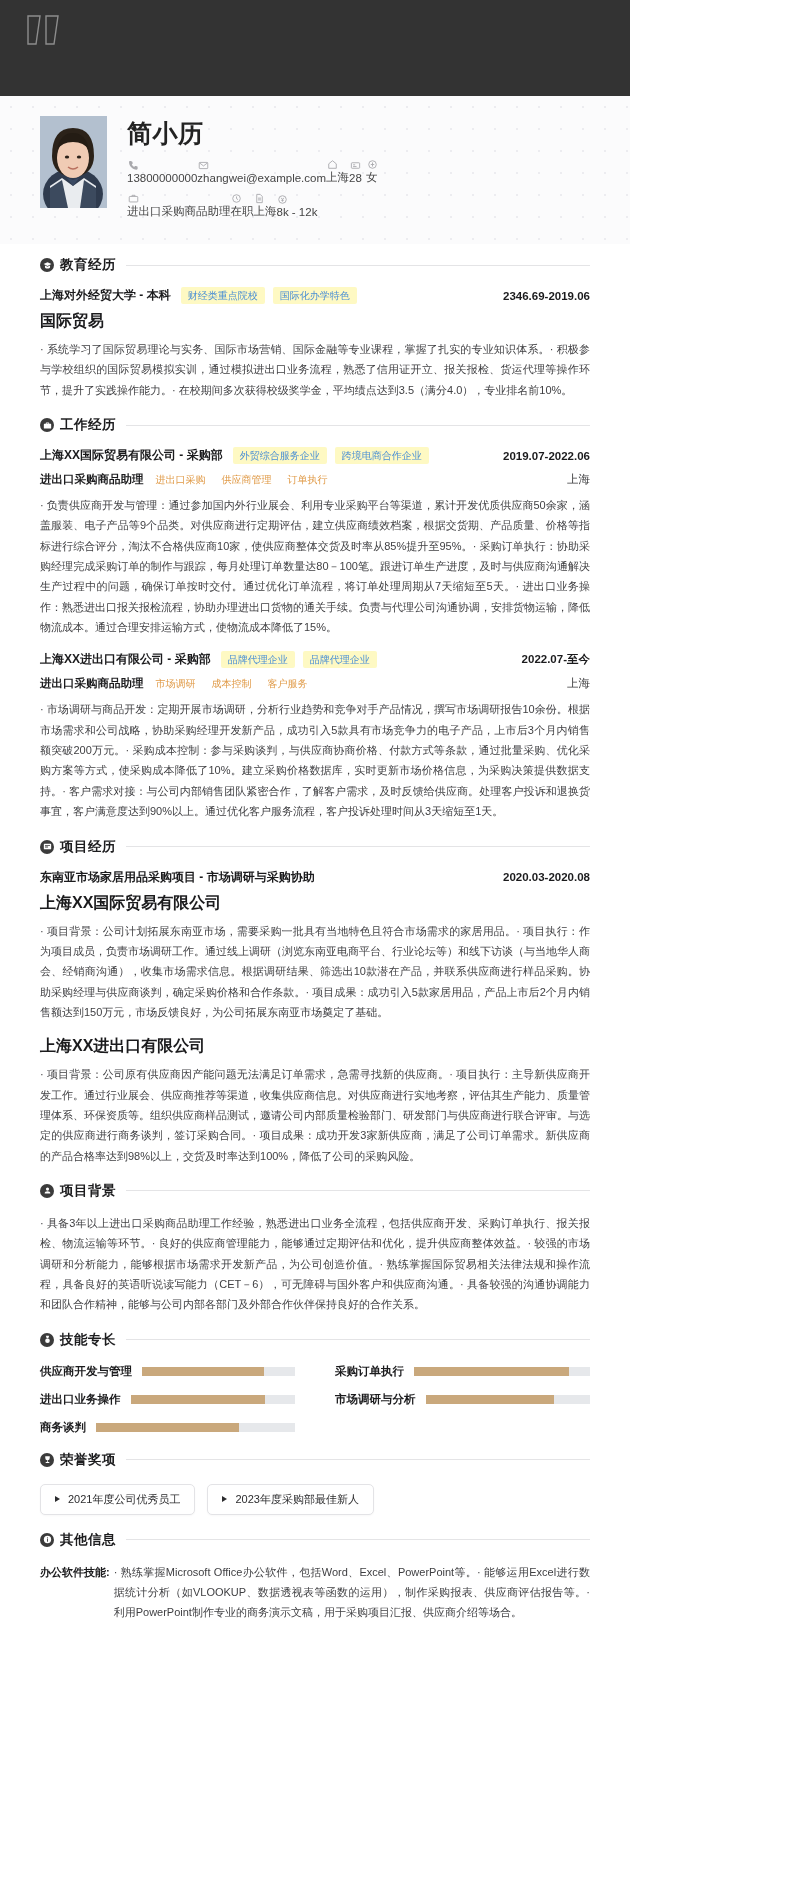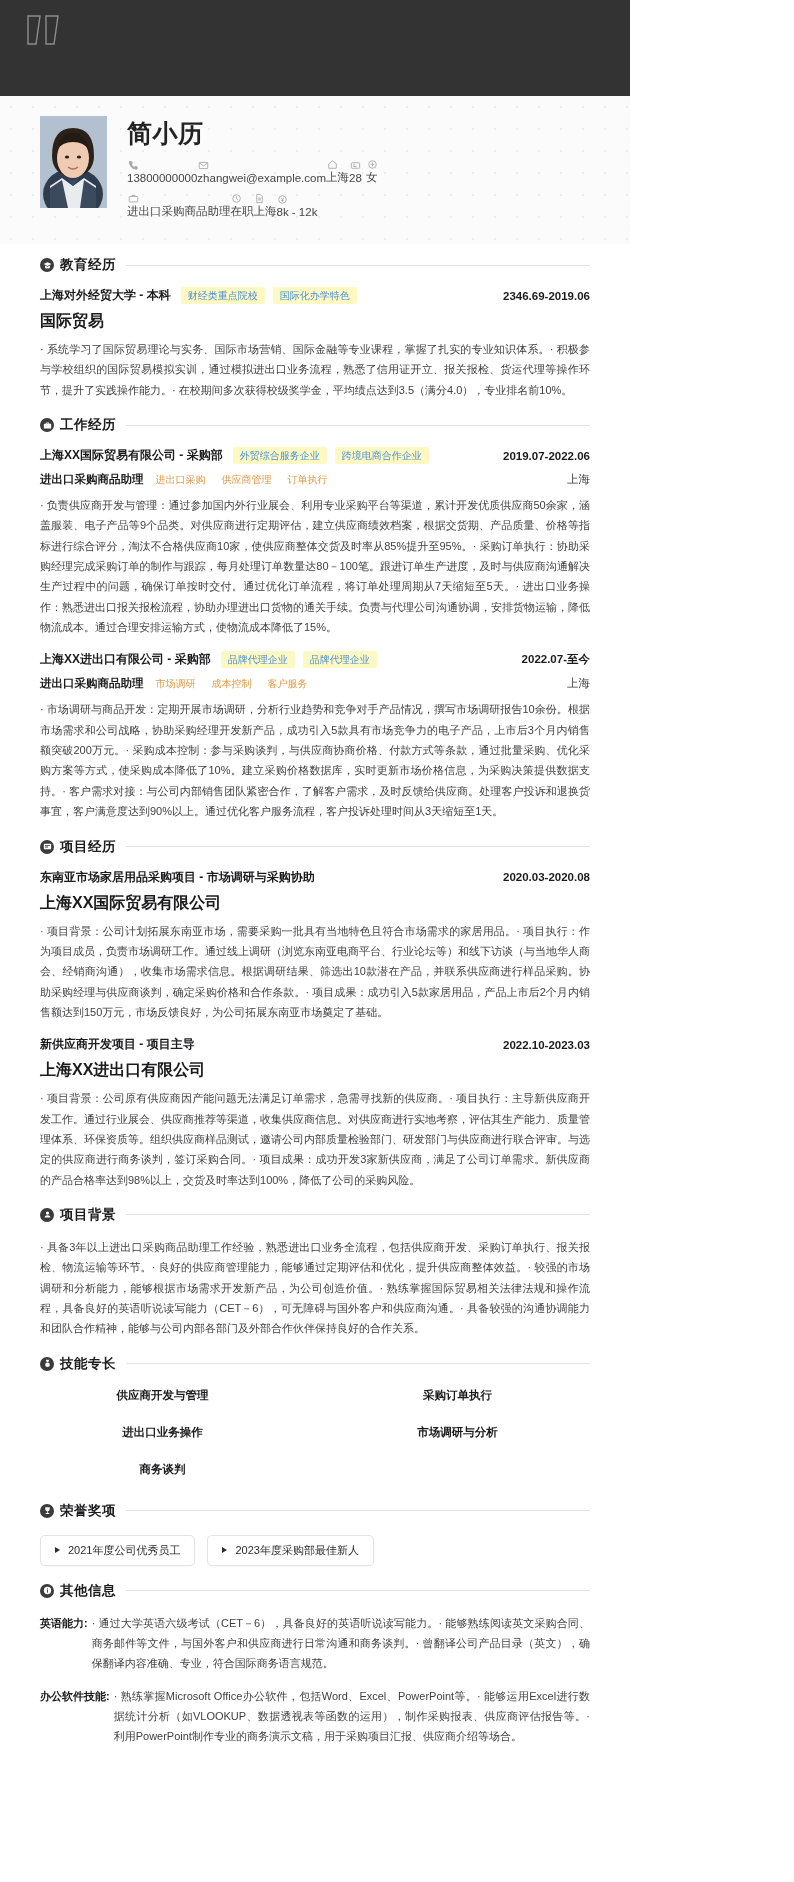--- a/index.html
+++ b/index.html
@@ -188,21 +188,20 @@
   .skills-grid {
     display: grid;
     grid-template-columns: 1fr 1fr;
     column-gap: 40px;
     row-gap: 13px;
     padding-top: 2px;
   }
   .skill {
     display: flex;
     align-items: center;
-    flex-direction: column;
   }
   .skill-label {
     font-size: 11.5px;
     font-weight: 700;
     color: #1b1b1d;
     white-space: nowrap;
     margin-right: 10px;
   }
   .skill-track {
     flex: 1 1 auto;
@@ -479,26 +478,20 @@
           <div class="entry-left">
             <span class="org">东南亚市场家居用品采购项目 - 市场调研与采购协助</span>
           </div>
           <span class="date">2020.03-2020.08</span>
         </div>
         <div class="subline">上海XX国际贸易有限公司</div>
         <div class="desc">· 项目背景：公司计划拓展东南亚市场，需要采购一批具有当地特色且符合市场需求的家居用品。· 项目执行：作为项目成员，负责市场调研工作。通过线上调研（浏览东南亚电商平台、行业论坛等）和线下访谈（与当地华人商会、经销商沟通），收集市场需求信息。根据调研结果、筛选出10款潜在产品，并联系供应商进行样品采购。协助采购经理与供应商谈判，确定采购价格和合作条款。· 项目成果：成功引入5款家居用品，产品上市后2个月内销售额达到150万元，市场反馈良好，为公司拓展东南亚市场奠定了基础。</div>
       </div>
 
       <div class="entry">
-        <div class="entry-top">
-          <div class="entry-left">
-            <span class="org">新供应商开发项目 - 项目主导</span>
-          </div>
-          <span class="date">2022.10-2023.03</span>
-        </div>
         <div class="subline">上海XX进出口有限公司</div>
         <div class="desc">· 项目背景：公司原有供应商因产能问题无法满足订单需求，急需寻找新的供应商。· 项目执行：主导新供应商开发工作。通过行业展会、供应商推荐等渠道，收集供应商信息。对供应商进行实地考察，评估其生产能力、质量管理体系、环保资质等。组织供应商样品测试，邀请公司内部质量检验部门、研发部门与供应商进行联合评审。与选定的供应商进行商务谈判，签订采购合同。· 项目成果：成功开发3家新供应商，满足了公司订单需求。新供应商的产品合格率达到98%以上，交货及时率达到100%，降低了公司的采购风险。</div>
       </div>
     </div>
 
     <div class="section">
       <div class="sec-head">
         <span class="sec-badge">
           <svg viewBox="0 0 16 16">
               <circle cx="8" cy="5.5" r="2.8"></circle>
@@ -584,23 +577,19 @@
         <span class="sec-badge">
           <svg viewBox="0 0 16 16">
               <circle cx="8" cy="8" r="6.5"></circle>
               <path d="M7.2 6.8h1.6v5H7.2zM8 3.8a.95.95 0 110 1.9.95.95 0 010-1.9z" fill="#3b3b3b"></path>
             </svg>
         </span>
         <span class="sec-title">其他信息</span>
         <span class="sec-rule"></span>
       </div>
       <div class="other-row">
-        <span class="other-key">英语能力:</span>
-        <span class="other-val">· 通过大学英语六级考试（CET－6），具备良好的英语听说读写能力。· 能够熟练阅读英文采购合同、商务邮件等文件，与国外客户和供应商进行日常沟通和商务谈判。· 曾翻译公司产品目录（英文），确保翻译内容准确、专业，符合国际商务语言规范。</span>
-      </div>
-      <div class="other-row">
         <span class="other-key">办公软件技能:</span>
         <span class="other-val">· 熟练掌握Microsoft Office办公软件，包括Word、Excel、PowerPoint等。· 能够运用Excel进行数据统计分析（如VLOOKUP、数据透视表等函数的运用），制作采购报表、供应商评估报告等。· 利用PowerPoint制作专业的商务演示文稿，用于采购项目汇报、供应商介绍等场合。</span>
       </div>
     </div>
 
   </div>
 </div>
 
 </body></html>

